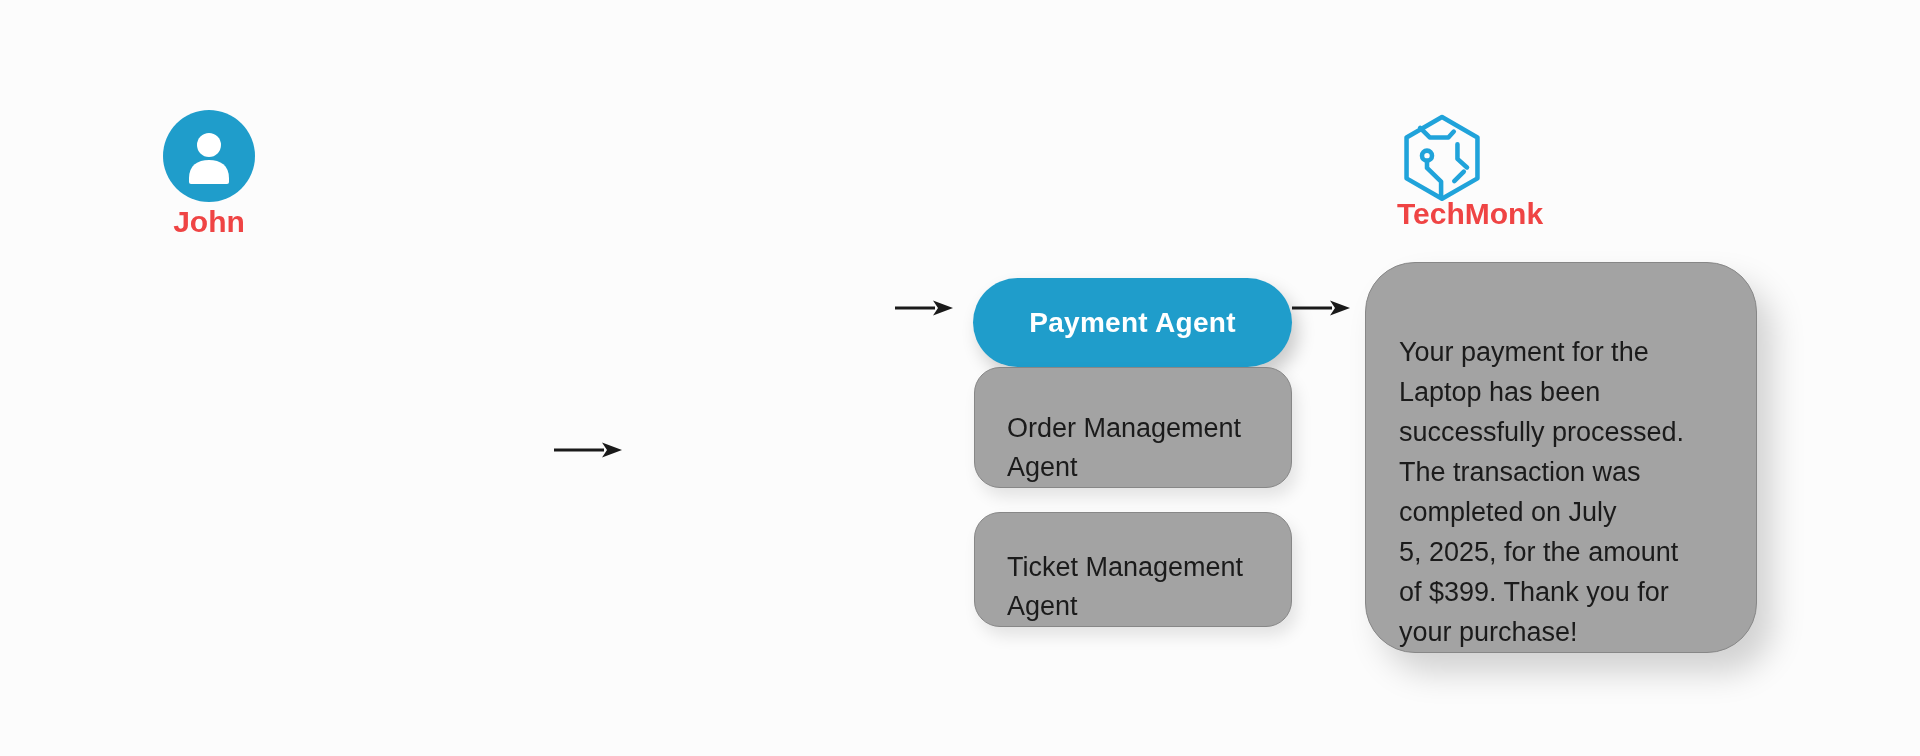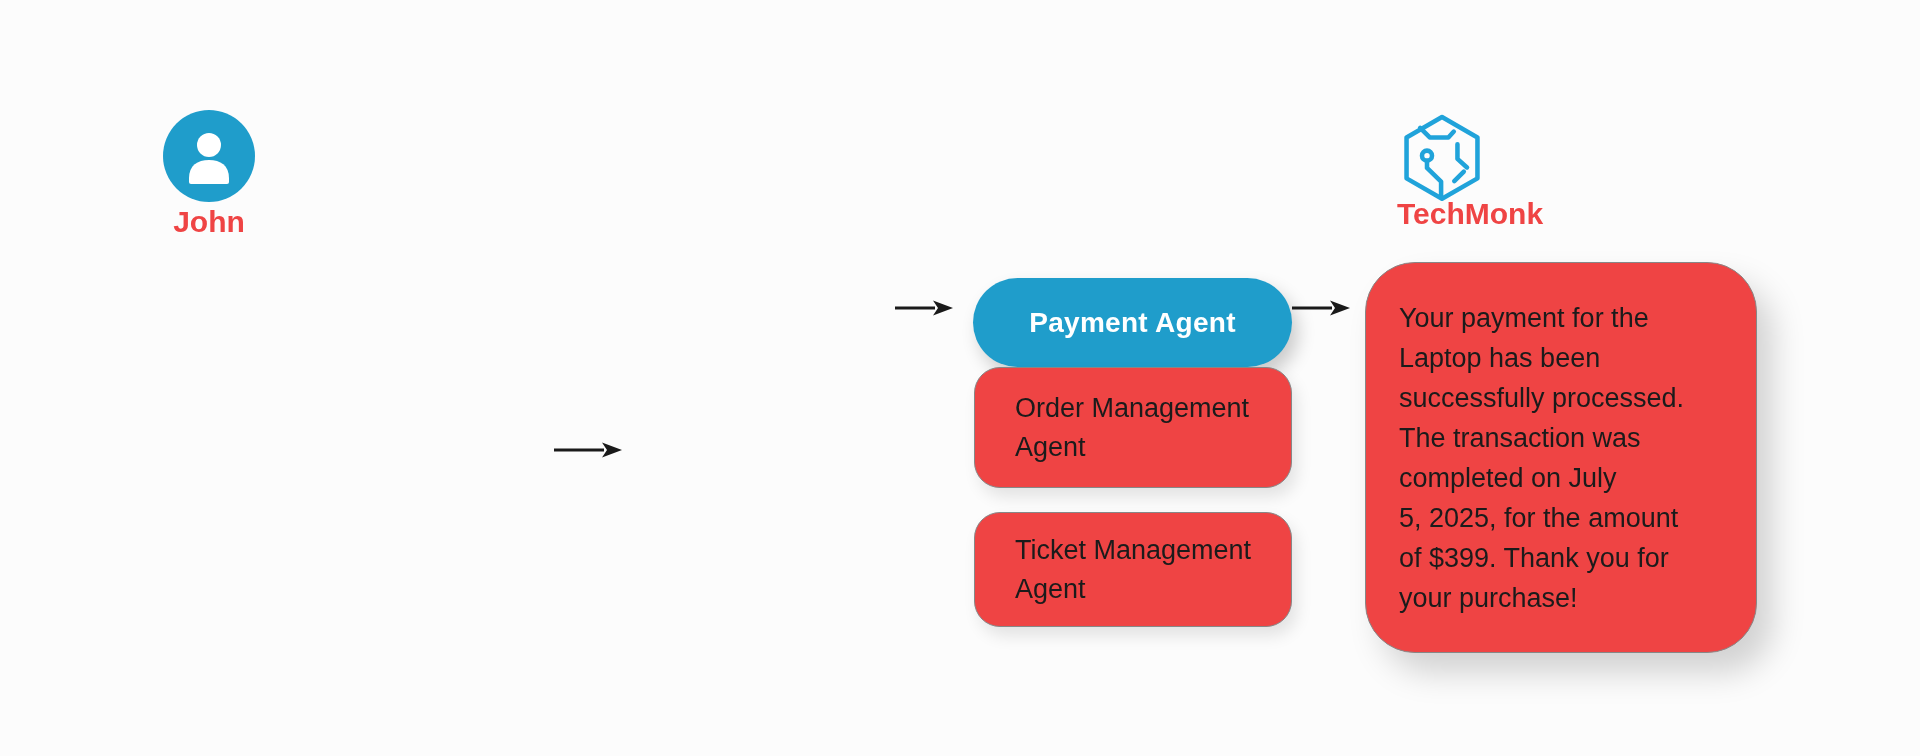--- a/index.html
+++ b/index.html
@@ -21,24 +21,24 @@
   }
   .actor-label{
     font-size:30px;font-weight:600;color:#ef4444;line-height:36px;
   }
   .user-label{left:149px;top:204px;width:120px;text-align:center;}
   .bot-logo{left:1392px;top:106px;width:100px;height:102px;}
   .bot-label{left:1397px;top:196px;}
 
   
   .node{
-    background:#ef4444;
+    background:#a3a3a3;
     border:1.5px solid #878787;
     box-sizing:border-box;
-    display:flex;align-items:center;
+    display:flex;align-items:flex-end;
   }
   .big-node{border-radius:50px;box-shadow:14px 18px 30px rgba(0,0,0,0.16);}
   .msg-text{
     font-size:27px;line-height:40px;font-weight:500;
     white-space:pre-line;color:#1b1b1b;
   }
 
   .user-msg{left:162px;top:260px;width:391px;height:365px;padding:36px 24px 0 38px;}
   .orchestrator{left:632px;top:263px;width:263px;height:357px;justify-content:center;}
   .orchestrator .msg-text{font-size:29px;line-height:38px;}
@@ -48,21 +48,21 @@
     background:#1f9dcb;border-radius:45px;
     display:flex;align-items:center;justify-content:center;
     box-shadow:6px 10px 18px rgba(0,0,0,0.20);
     margin-top:20px;
   }
   .pill .msg-text{color:#ffffff;font-size:28px;font-weight:600;letter-spacing:0.3px;}
 
   .agent-box{
     border-radius:26px;
     box-shadow:5px 9px 16px rgba(0,0,0,0.10);
-    padding-left:40px;padding-right:10px;
+    padding-left:32px;padding-right:10px;
   }
   .agent-box .msg-text{line-height:39px;}
   .order-box{left:974px;top:367px;width:318px;height:121px;}
   .ticket-box{left:974px;top:512px;width:318px;height:115px;}
 
   .bot-msg{
     left:1365px;top:262px;width:392px;height:391px;
     padding:0 20px 0 33px;
     box-shadow:16px 20px 32px rgba(0,0,0,0.17);
   }

